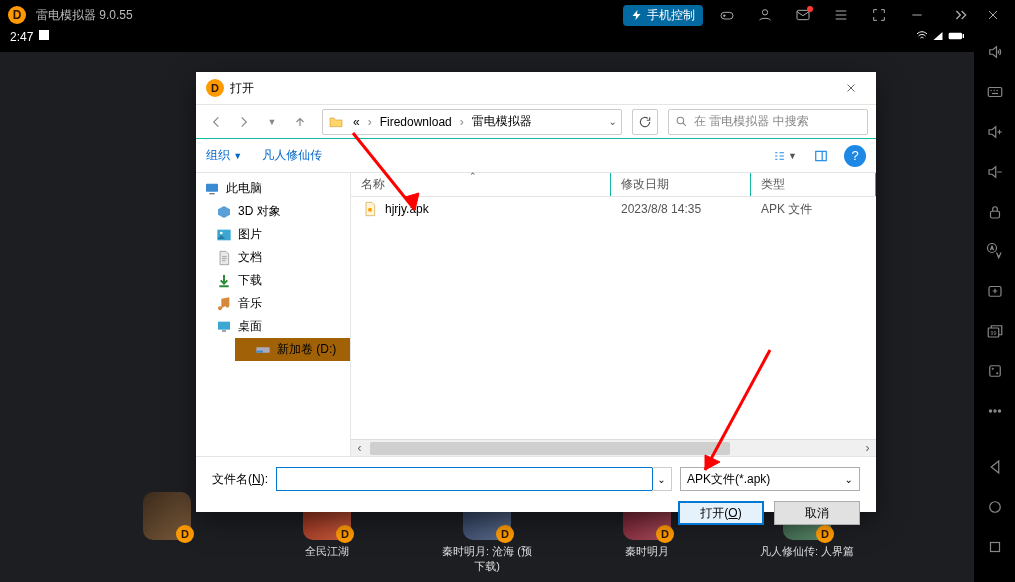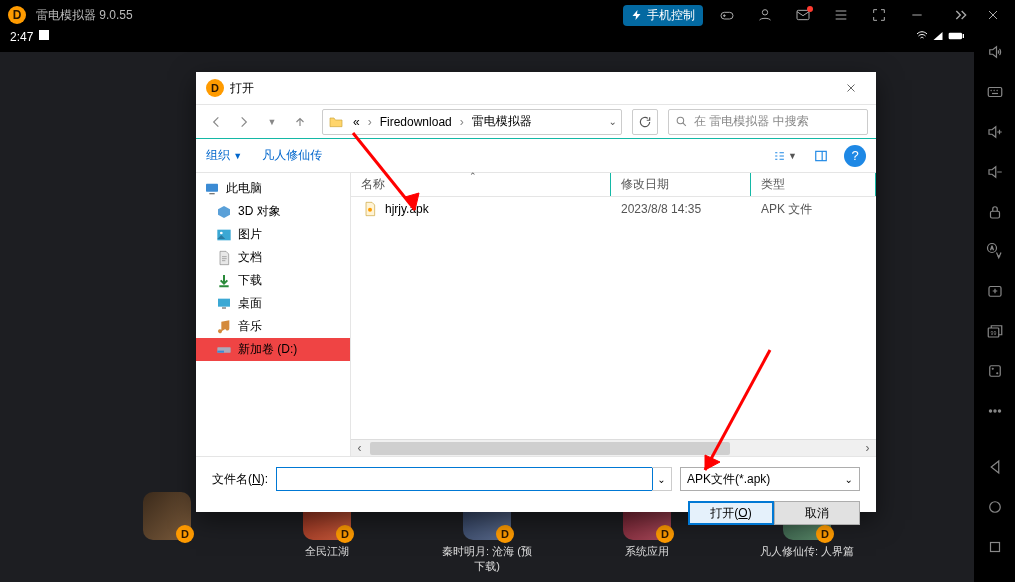--- a/index.html
+++ b/index.html
@@ -67,42 +67,42 @@
   .fd-toolbar { height:34px; border-top:1px solid #14b8a6; padding:0 10px; display:flex; align-items:center; gap:20px;}
   .fd-toolbar .tb-link { color:#0066cc; cursor:pointer;}
   .fd-toolbar .tb-right { margin-left:auto; display:flex; align-items:center; gap:10px;}
   .fd-toolbar .view-btn { width:26px; height:22px; border:1px solid transparent; display:flex; align-items:center; justify-content:center;}
   .fd-toolbar .help { width:22px; height:22px; border-radius:50%; background:#1e88e5; color:#fff; display:flex; align-items:center; justify-content:center; font-size:13px;}
   
   .fd-body { height:284px; border-top:1px solid #e5e5e5; display:flex;}
   .fd-sidebar { width:155px; border-right:1px solid #e5e5e5; overflow:auto; padding:4px 0;}
   .fd-sb-item { display:flex; align-items:center; gap:6px; padding:3px 10px 3px 20px; cursor:pointer;}
   .fd-sb-item.top { padding-left:8px; }
-  .fd-sb-item.selected { background:#ef4444;}
+  .fd-sb-item.selected { background:#a16207;margin-left:39px;}
   .fd-sb-item .sbi-icon { width:16px; height:16px; display:flex; align-items:center; justify-content:center;}
   
   .fd-files { flex:1; display:flex; flex-direction:column;}
   .fd-headers { height:24px; border-bottom:1px solid #e5e5e5; display:flex; align-items:center; color:#555; font-size:12px; position:relative;}
   .fd-headers .col { padding:0 10px; border-right:1px solid #14b8a6; height:100%; display:flex; align-items:center;}
   .fd-headers .sorter { font-size:9px; position:absolute; left:118px; top:-2px; color:#555;}
   .fd-row { display:flex; align-items:center; height:24px; padding:0 0;}
   .fd-row .cell { padding:0 10px;}
   .fd-row .file-icon { width:18px; height:18px; display:flex; align-items:center; justify-content:center;}
   .fd-scroll-x { height:17px; background:#f0f0f0; border-top:1px solid #ddd; display:flex; align-items:center;}
   .fd-scroll-x .thumb { margin-left:2px; width:360px; height:13px; background:#cfcfcf; border-radius:2px;}
   .fd-scroll-x .arrow { width:17px; height:17px; display:flex; align-items:center; justify-content:center; color:#666;}
   
   .fd-bottom { padding:10px 16px; border-top:1px solid #e5e5e5;}
   .fd-bottom .row1 { display:flex; align-items:center; gap:8px; margin-bottom:10px;}
   .fd-bottom .fn-label { }
   .fd-bottom .fn-label u { text-decoration:underline;}
   .fd-bottom .fn-input { flex:1; height:24px; border:1px solid #0078d4; padding:0 6px; outline:none;}
   .fd-bottom .fn-dd { width:20px; height:24px; border:1px solid #ccc; border-left:none; display:flex; align-items:center; justify-content:center; margin-left:-1px;}
   .fd-bottom .type-sel { width:180px; height:24px; border:1px solid #adadad; display:flex; align-items:center; padding:0 6px; justify-content:space-between;}
-  .fd-bottom .row2 { display:flex; justify-content:flex-end; }
+  .fd-bottom .row2 { display:flex; justify-content:flex-end; gap:10px;}
   .fd-bottom .btn { width:86px; height:24px; border:1px solid #adadad; background:#e1e1e1; display:flex; align-items:center; justify-content:center; cursor:pointer;}
   .fd-bottom .btn.primary { border:2px solid #0078d4; background:#e5f1fb;}
   
   
   .arrow-annot { position:absolute; pointer-events:none;}
   .arrow-annot svg line, .arrow-annot svg polygon { stroke:#ff0000; fill:#ff0000;}
   
   
   .tb-extra { width: 26px; height: 30px; position:absolute; right:41px; top:0; background:#000; display:flex; align-items:center; justify-content:center;}
 </style>
@@ -204,21 +204,21 @@
       <div class="dock-item">
           <div class="di-icon" style="background:linear-gradient(135deg,#2b3b5a,#5a6a8a);">
             <span class="badge">D</span>
           </div>
           <div class="label">秦时明月: 沧海 (预下载)</div>
         </div>
       <div class="dock-item">
           <div class="di-icon" style="background:linear-gradient(135deg,#6a1b2b,#a84a5a);">
             <span class="badge">D</span>
           </div>
-          <div class="label">系统应用</div>
+          <div class="label">秦时明月</div>
         </div>
       <div class="dock-item">
           <div class="di-icon" style="background:linear-gradient(135deg,#2b4a3b,#5a8a6a);">
             <span class="badge">D</span>
           </div>
           <div class="label">凡人修仙传: 人界篇</div>
         </div>
     </div>
   </div>
 </div>
@@ -424,33 +424,33 @@
           <span class="sbi-icon">
             <svg width="16" height="16" viewBox="0 0 24 24">
               <path d="M12 3v12M7 11l5 5 5-5M5 20h14" stroke="#2a8a3a" fill="none" stroke-width="3"></path>
             </svg>
           </span>
           <span>下载</span>
         </div>
       <div class="fd-sb-item">
           <span class="sbi-icon">
             <svg width="16" height="16" viewBox="0 0 24 24">
+              <path d="M9 18a3 3 0 1 1-1-2V4l12-2v12a3 3 0 1 1-1-2" fill="#d48a3b"></path>
+            </svg>
+          </span>
+          <span>音乐</span>
+        </div>
+      <div class="fd-sb-item">
+          <span class="sbi-icon">
+            <svg width="16" height="16" viewBox="0 0 24 24">
               <rect x="3" y="4" width="18" height="12" fill="#3ba8d4"></rect>
               <rect x="9" y="17" width="6" height="2" fill="#777"></rect>
             </svg>
           </span>
           <span>桌面</span>
-        </div>
-      <div class="fd-sb-item">
-          <span class="sbi-icon">
-            <svg width="16" height="16" viewBox="0 0 24 24">
-              <path d="M9 18a3 3 0 1 1-1-2V4l12-2v12a3 3 0 1 1-1-2" fill="#d48a3b"></path>
-            </svg>
-          </span>
-          <span>音乐</span>
         </div>
       <div class="fd-sb-item selected">
           <span class="sbi-icon">
             <svg width="16" height="16" viewBox="0 0 24 24">
               <rect x="2" y="8" width="20" height="8" rx="1" fill="#aab"></rect>
               <rect x="2" y="13" width="10" height="3" fill="#3b8bd4"></rect>
             </svg>
           </span>
           <span>新加卷 (D:)</span>
         </div>

